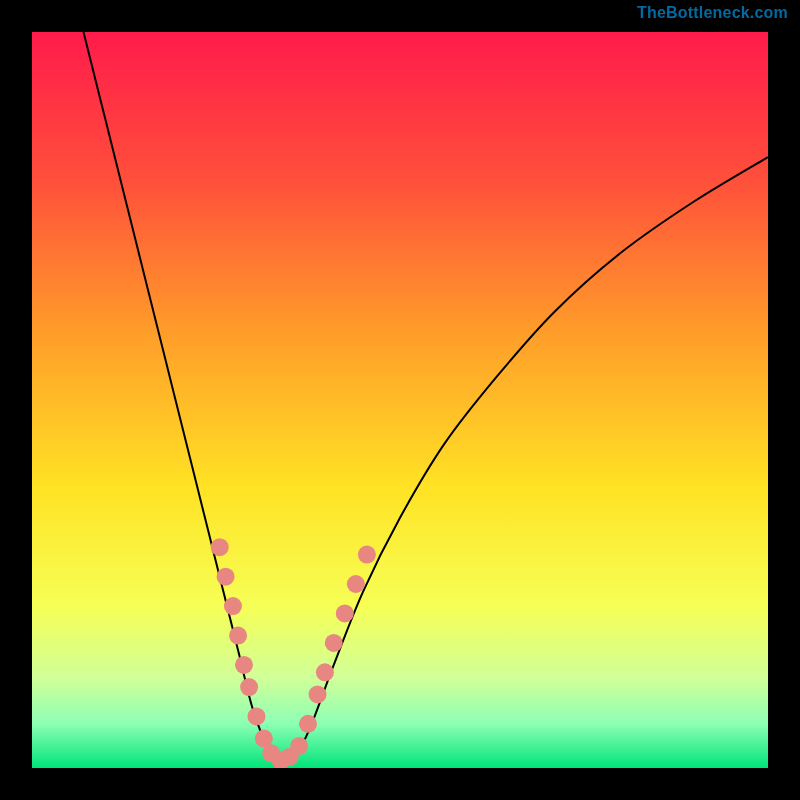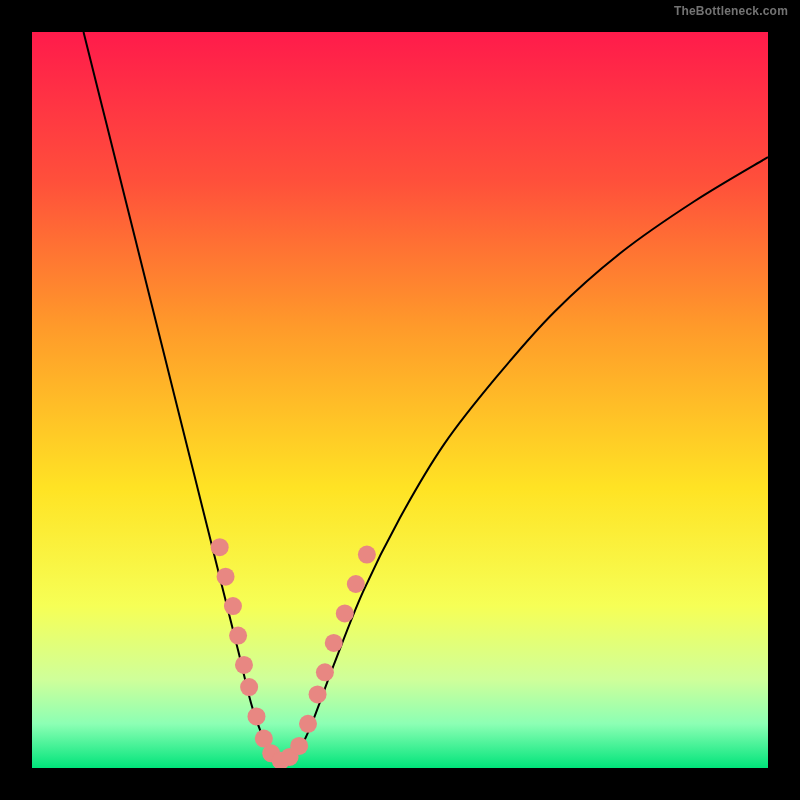--- a/index.html
+++ b/index.html
@@ -14,22 +14,22 @@
   .frame {
     position: relative;
     width: 800px;
     height: 800px;
     background: #000;
   }
   .watermark {
     position: absolute;
     top: 4px;
     right: 12px;
-    color: #737373;
-    font-size: 12px;
+    color: #0369a1;
+    font-size: 16px;
     font-weight: 600;
     letter-spacing: 0.2px;
     z-index: 10;
   }
   .plot {
     position: absolute;
     left: 32px;
     top: 32px;
     width: 736px;
     height: 736px;

